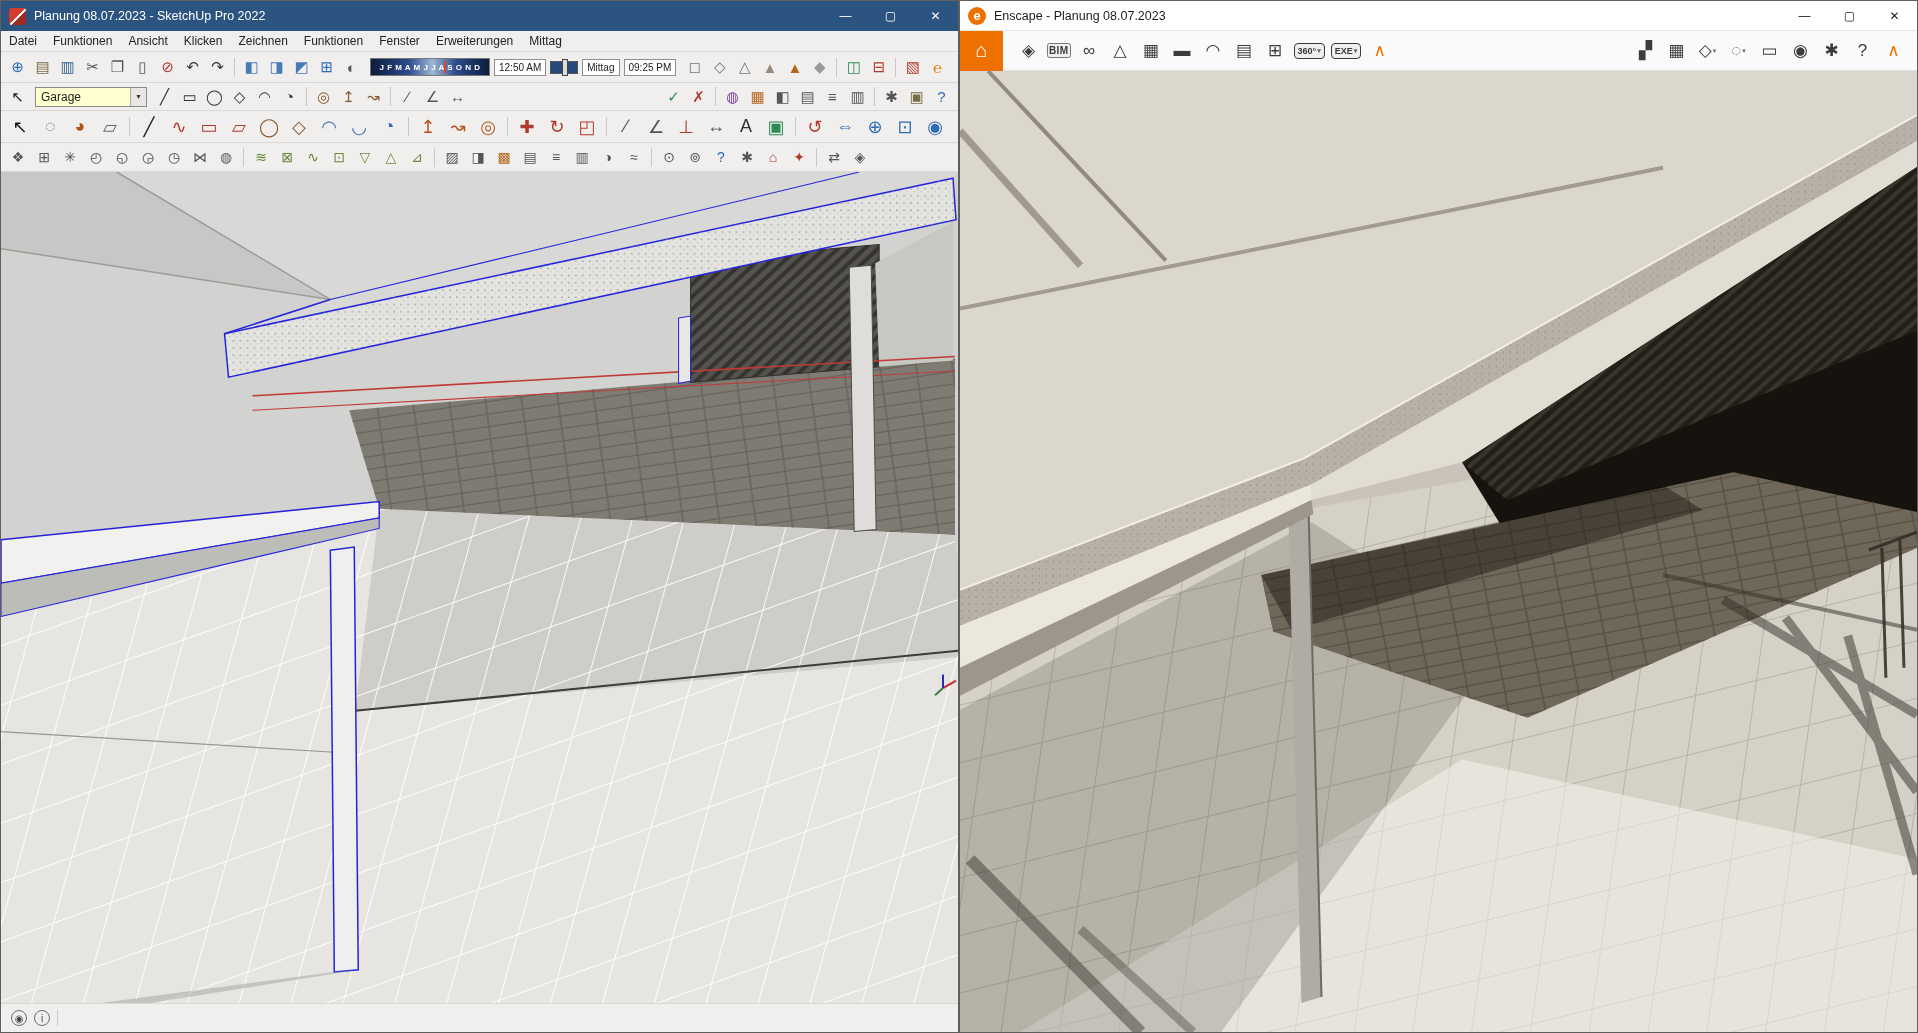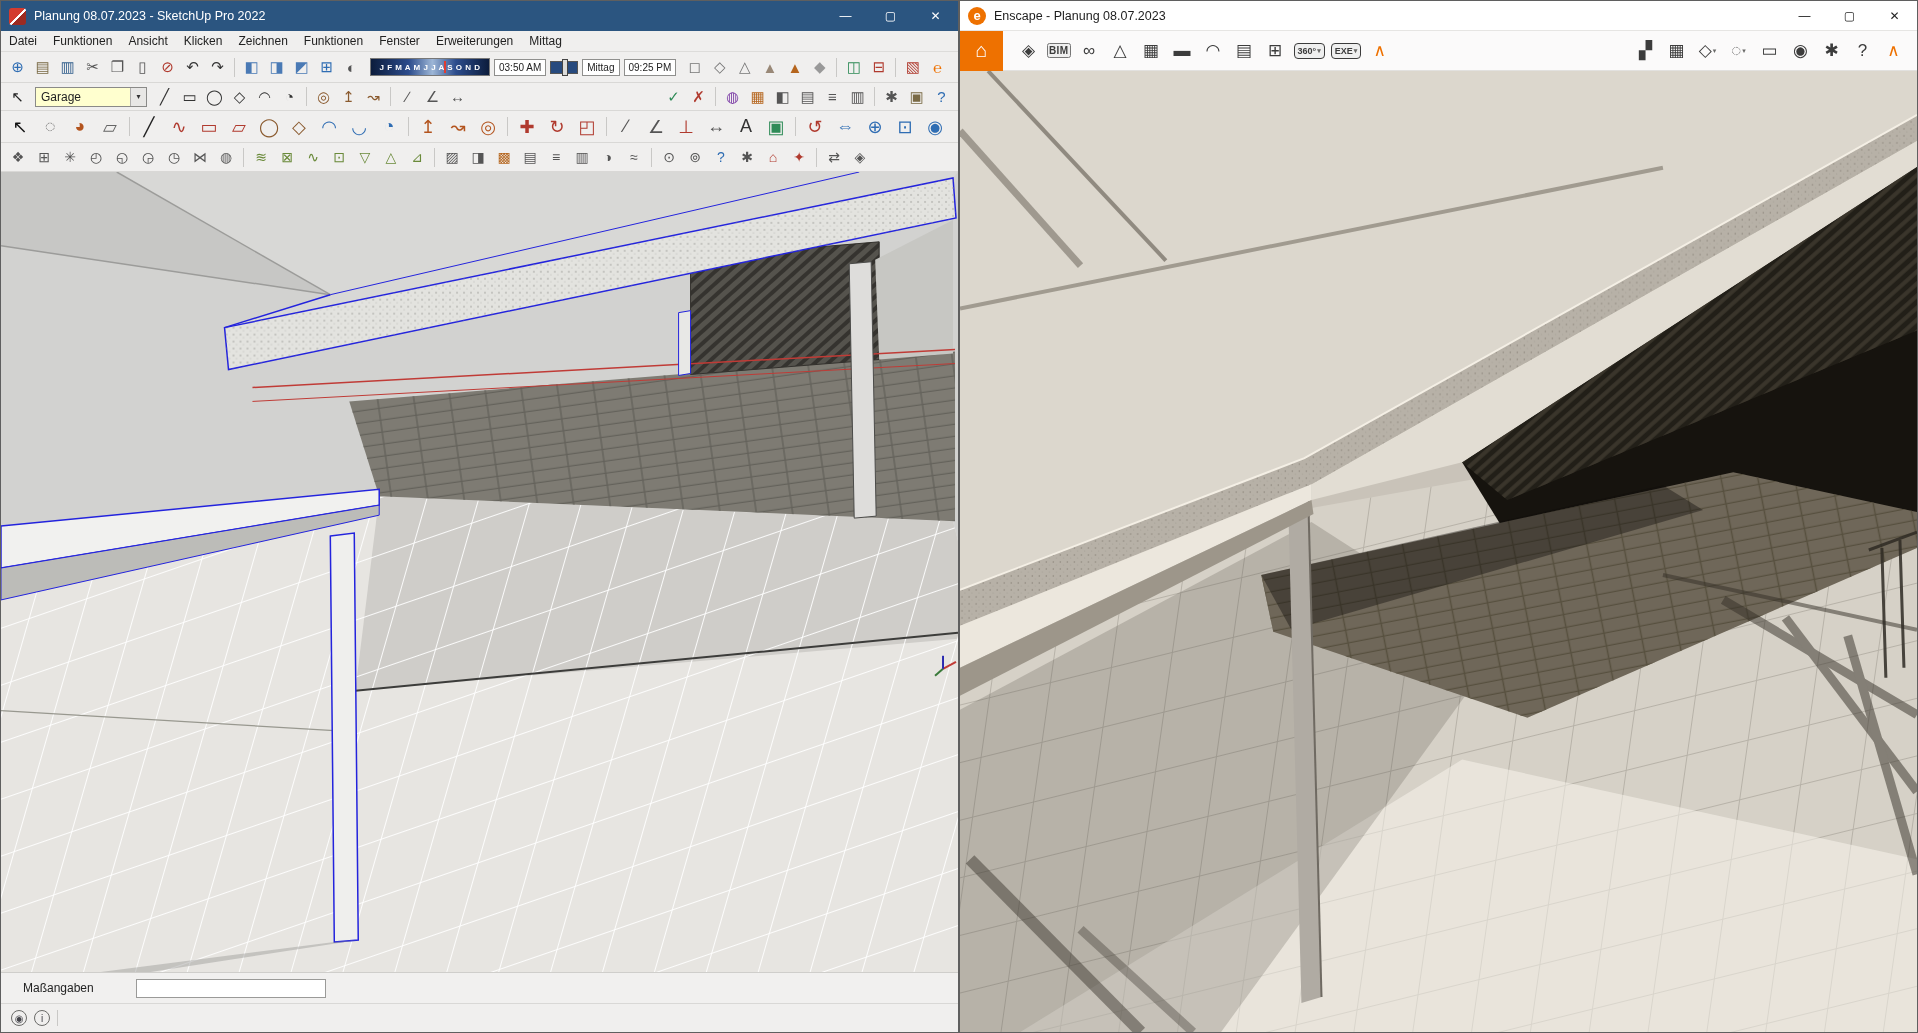--- a/index.html
+++ b/index.html
@@ -137,21 +137,21 @@
           <button class="ticon" style="color: rgb(51, 51, 51);">↷</button>
           <span class="sep"></span>
           <button class="ticon" style="color: rgb(74, 122, 181);">◧</button>
           <button class="ticon" style="color: rgb(74, 122, 181);">◨</button>
           <button class="ticon" style="color: rgb(74, 122, 181);">◩</button>
           <button class="ticon" style="color: rgb(47, 109, 179);">⊞</button>
           <button class="ticon" style="color: rgb(85, 85, 85);">◐</button>
         </span>
       <span class="shadow-widget">
         <span class="months">J F M A M J J A S O N D<span class="month-marker"></span></span>
-        <span class="time-field">03:50 AM</span>
+        <span class="time-field">12:50 AM</span>
         <span class="tslider">
             <span class="handle"></span>
           </span>
         <span class="time-field">Mittag</span>
         <span class="time-field">09:25 PM</span>
       </span>
       <span id="su-tb1-right" style="display:flex;align-items:center">
           <button class="ticon" style="color: rgb(119, 119, 119);">◻</button>
           <button class="ticon" style="color: rgb(119, 119, 119);">◇</button>
           <button class="ticon" style="color: rgb(119, 119, 119);">△</button>
@@ -359,24 +359,20 @@
         <polygon points="334,772 358,770 150,802 100,802" fill="#9a9a96" opacity="0.45"></polygon>
 
         <g>
           <line x1="944" y1="498" x2="957" y2="491" stroke="#c03b36" stroke-width="2"></line>
           <line x1="944" y1="498" x2="936" y2="505" stroke="#3a7a3a" stroke-width="2"></line>
           <line x1="944" y1="498" x2="944" y2="485" stroke="#2a2ab0" stroke-width="2"></line>
         </g>
       </svg>
     </div>
 
-    <div class="measurebar">
-      <label>Maßangaben</label>
-      <input class="measure-input" value="" style="">
-    </div>
 
     <div class="statusbar">
       <span class="sicon" id="su-status-icon-0">◉</span>
       <span class="sicon" id="su-status-icon-1">i</span>
       <span class="status-sep"></span>
     </div>
   </section>
 
   <section class="window" id="enscape-window">
     <header class="titlebar light">

